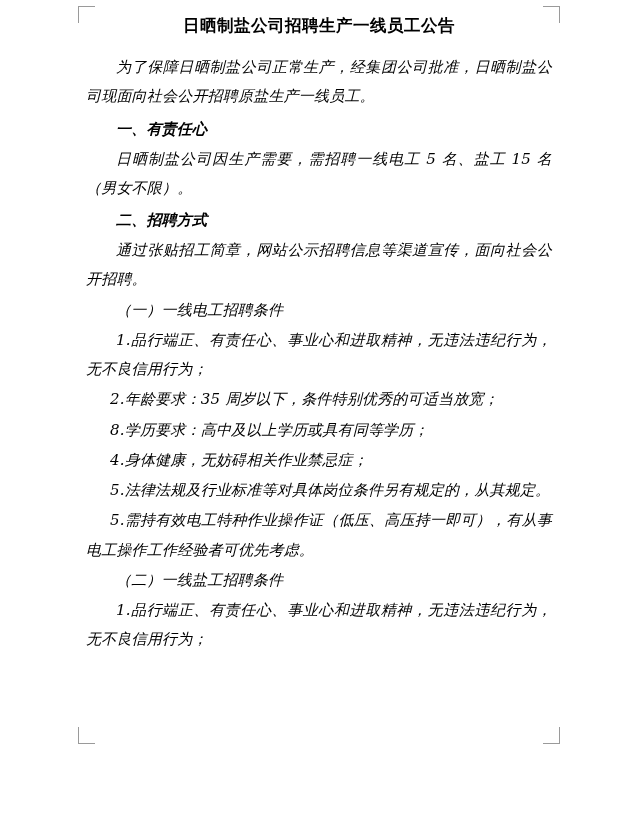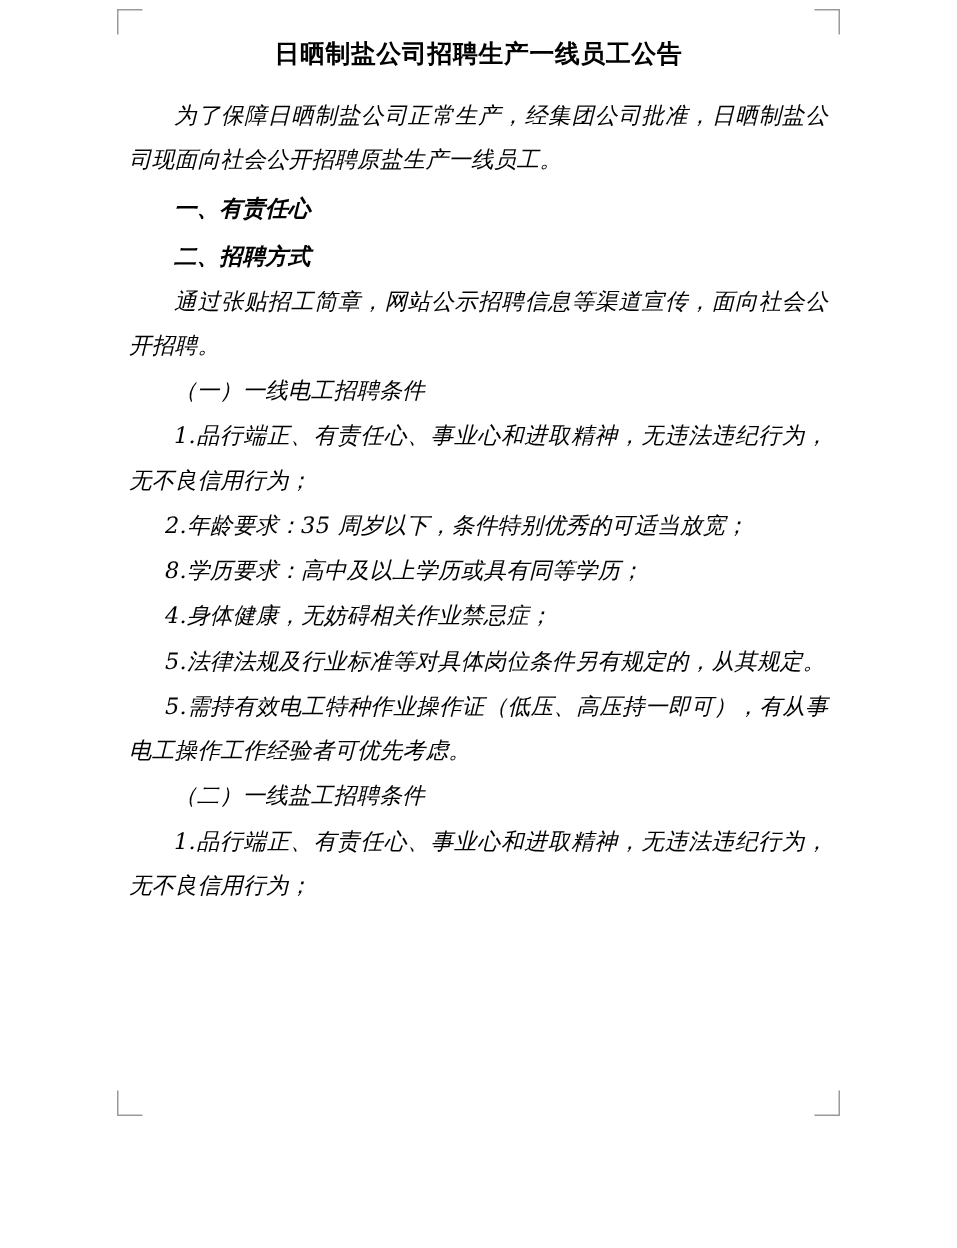--- a/index.html
+++ b/index.html
@@ -26,21 +26,21 @@
     width: 16px;
     height: 16px;
   }
   .mark.tl { top: 6px; left: 78px; border-left: 1px solid #9a9a9a; border-top: 1px solid #9a9a9a; }
   .mark.tr { top: 6px; right: 78px; border-right: 1px solid #9a9a9a; border-top: 1px solid #9a9a9a; }
   .mark.bl { bottom: 88px; left: 78px; border-left: 1px solid #9a9a9a; border-bottom: 1px solid #9a9a9a; }
   .mark.br { bottom: 88px; right: 78px; border-right: 1px solid #9a9a9a; border-bottom: 1px solid #9a9a9a; }
 
   .content {
     position: absolute;
-    top: 16px;
+    top: 6px;
     left: 86px;
     width: 466px;
   }
   .doc-title {
     text-align: center;
     font-family: "DejaVu Sans", "Liberation Sans", sans-serif;
     font-weight: bold;
     font-size: 16.5px;
     letter-spacing: 0.5px;
     color: #000;
@@ -78,20 +78,21 @@
   <div class="mark br"></div>
 
   <div class="content">
 
     <div class="doc-title">日晒制盐公司招聘生产一线员工公告</div>
 
     <p class="indent2">为了保障日晒制盐公司正常生产，经集团公司批准，日晒制盐公司现面向社会公开招聘原盐生产一线员工。</p>
 
     <p class="section-head">一、有责任心</p>
 
+    <p class="indent2">日晒制盐公司因生产需要，需招聘一线电工 5 名、盐工 15 名（男女不限）。</p>
 
     <p class="section-head">二、招聘方式</p>
 
     <p class="indent2">通过张贴招工简章，网站公示招聘信息等渠道宣传，面向社会公开招聘。</p>
 
 
     <p class="indent2">（一）一线电工招聘条件</p>
 
     <p class="indent2">1.品行端正、有责任心、事业心和进取精神，无违法违纪行为，无不良信用行为；</p>
 

